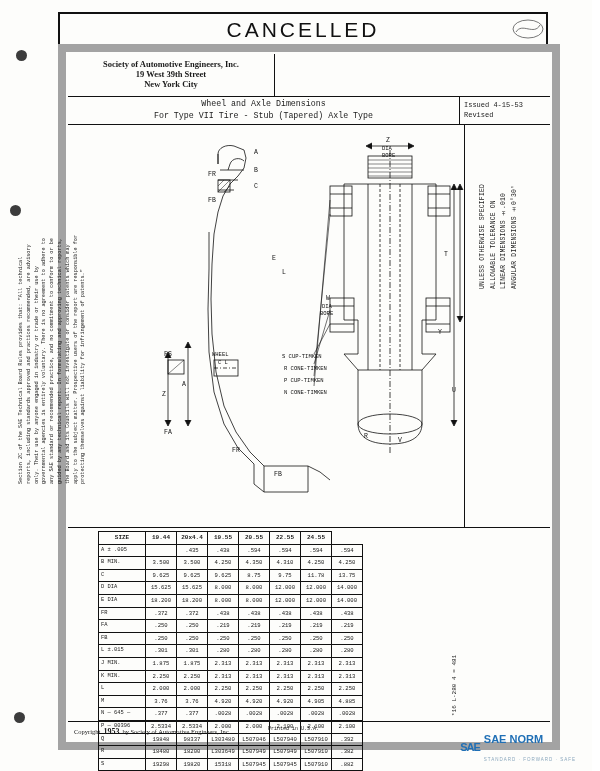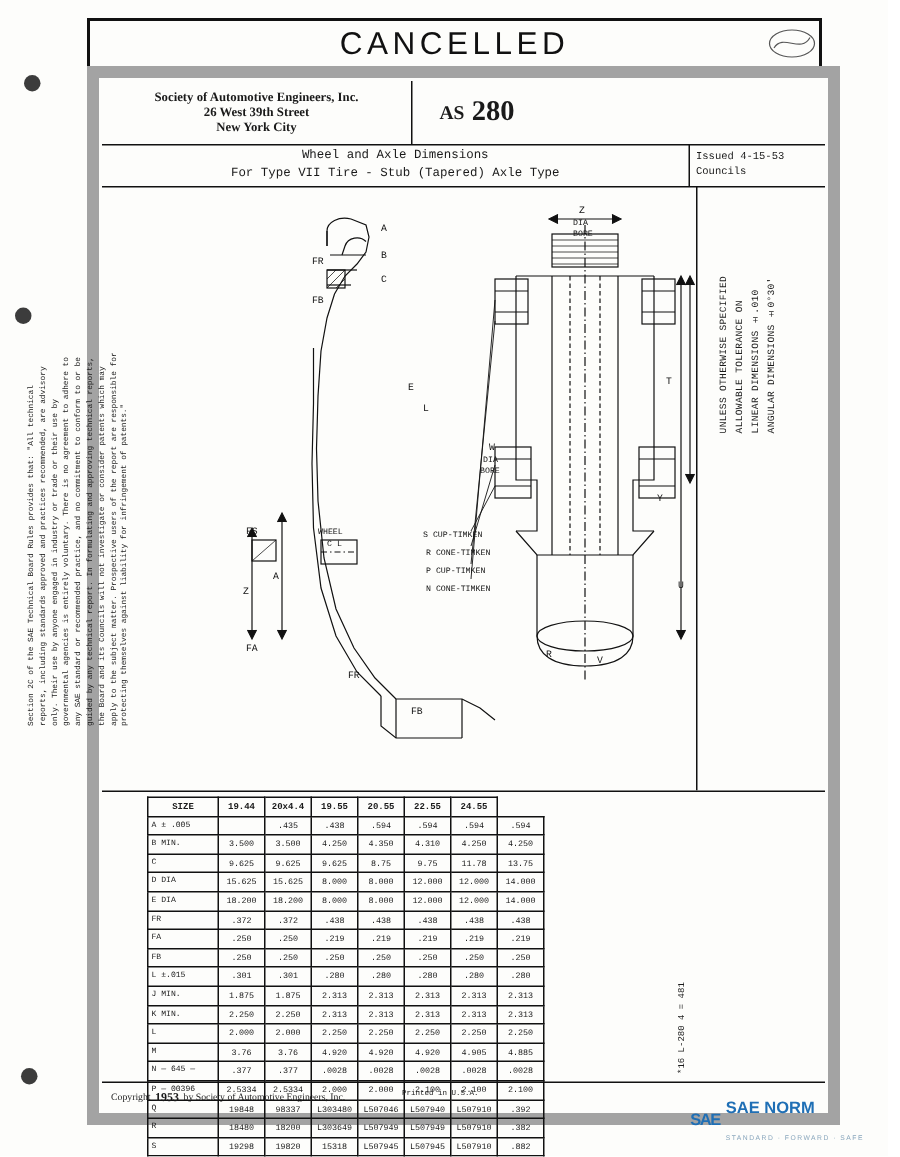--- a/index.html
+++ b/index.html
@@ -84,40 +84,36 @@
     <ellipse cx="20" cy="13" rx="15" ry="9" fill="none" stroke="#555" stroke-width="0.8"></ellipse>
     <path d="M8 16 C14 6, 26 20, 32 9" fill="none" stroke="#555" stroke-width="0.8"></path>
   </svg>
 
   <div class="frame">
     <div class="inner">
 
       <div class="hdr">
         <div class="hdr-left">
           <div class="l1">Society of Automotive Engineers, Inc.</div>
-          <div class="l2">26 West 39th Street</div>
+          <div class="l2">19 West 39th Street</div>
           <div class="l3">New York City</div>
-        </div>
-        <div class="hdr-right">
-          <span class="as">AS</span>
-          <span class="num">280</span>
         </div>
       </div>
 
       <div class="titleblock">
         <div class="t-main">
           <div>Wheel and Axle Dimensions</div>
           <div>For Type VII Tire - Stub (Tapered) Axle Type</div>
         </div>
         <div class="t-right">
           <div>
             <span>Issued</span>
             <span>4-15-53</span>
           </div>
-          <div>Councils</div>
+          <div>Revised</div>
         </div>
       </div>
 
       <div class="drawarea">
 
         <div class="draw-main">
           <svg width="396" height="403" viewBox="0 0 396 403">
             <g stroke="#111" fill="none" stroke-width="0.8">
 
               <path d="M150 40 L150 30 C150 24 158 20 166 22 L176 26 L178 34 L176 44

